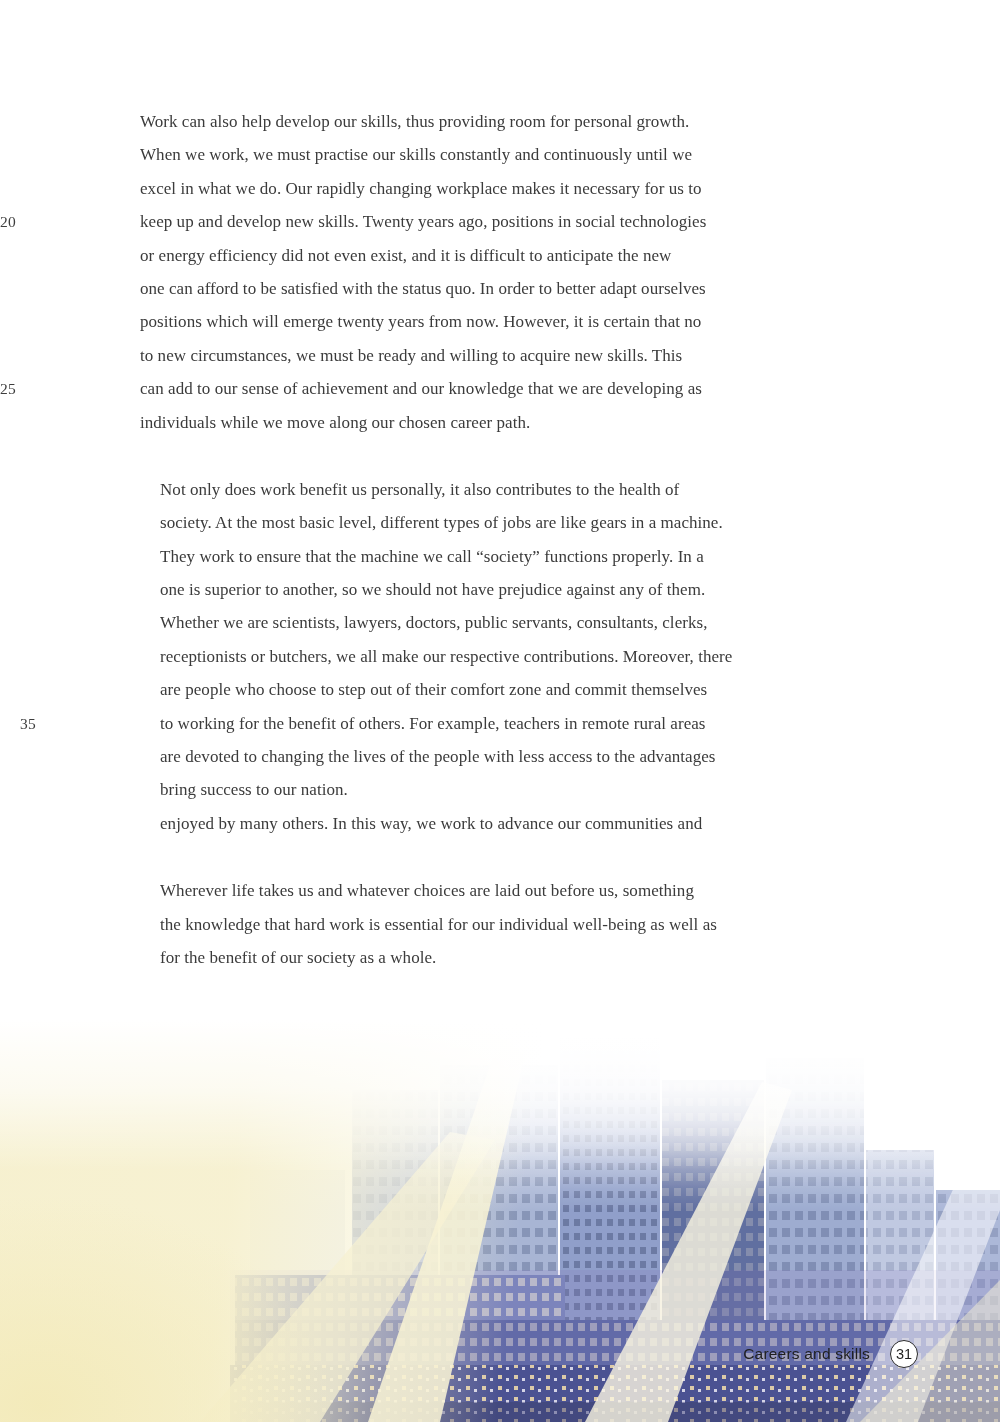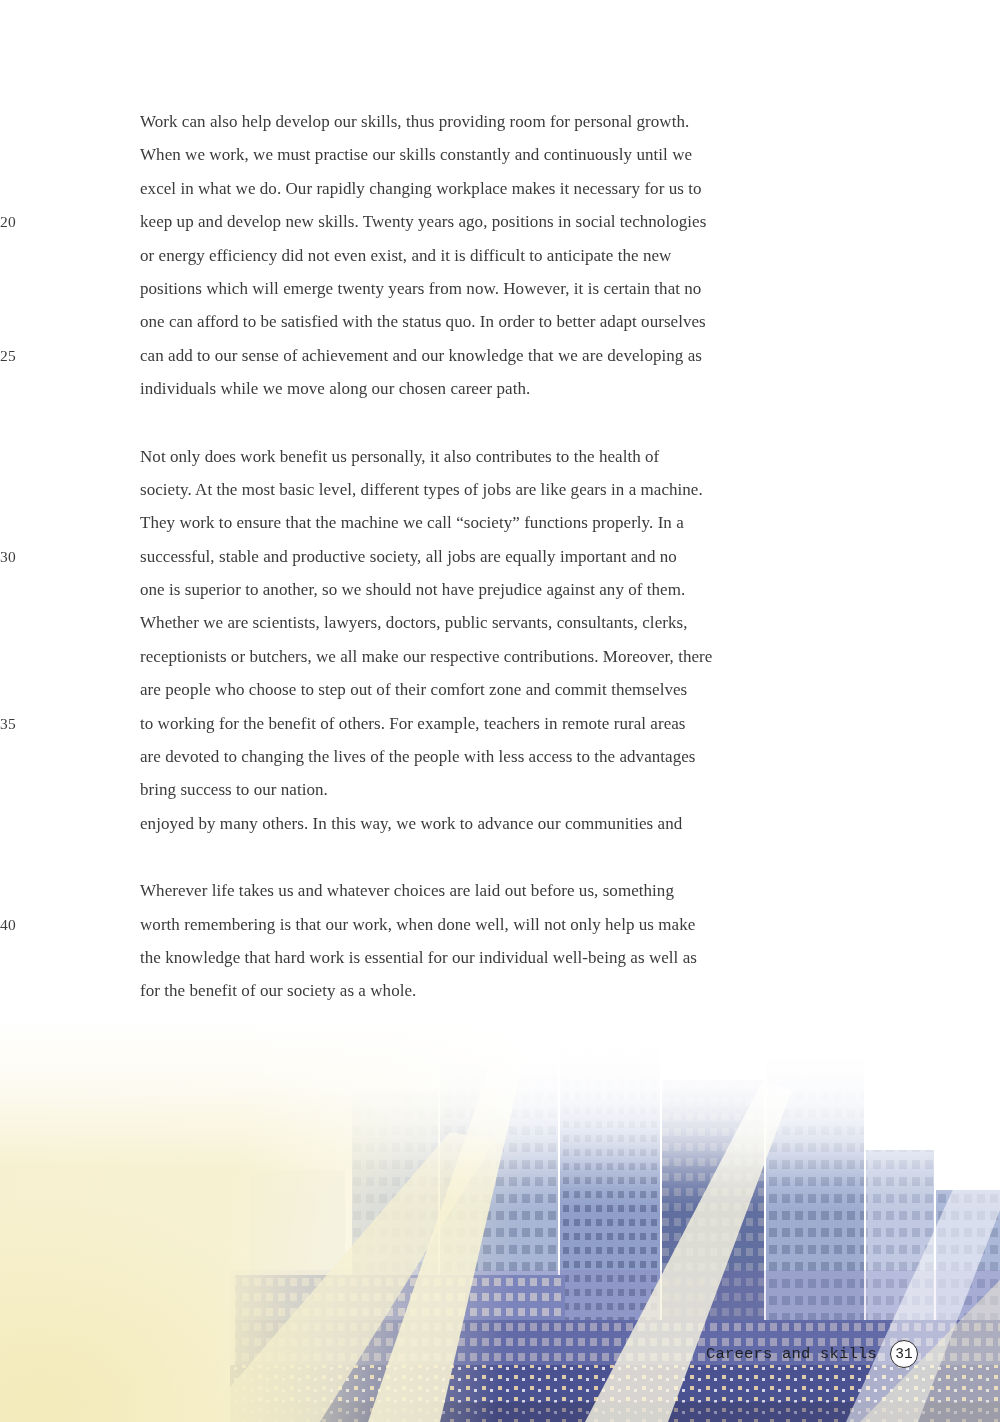--- a/index.html
+++ b/index.html
@@ -15,21 +15,21 @@
 
   
   .text-block {
     position: absolute;
     top: 105px;
     left: 0;
     width: 100%;
     z-index: 3;
   }
   .paragraph { margin: 0; }
-  .paragraph + .paragraph { margin-top: 34px; }
+  .paragraph + .paragraph { margin-top: 34px; padding-left: 20px; }
   .line-row {
     position: relative;
     height: 33.4px;
     line-height: 33.4px;
     white-space: nowrap;
   }
   .line-num {
     position: absolute;
     left: 0;
     top: 0;
@@ -75,23 +75,23 @@
   }
 
   
   .footer {
     position: absolute;
     top: 1340px;
     right: 82px;
     height: 28px;
     display: flex;
     align-items: center;
-    gap: 13px;
+    gap: 20px;
     z-index: 5;
-    font-family: Liberation Mono, monospace;
+    font-family: Liberation Sans, sans-serif;
   }
   .footer-label {
     font-size: 15.5px;
     color: #1f1f1f;
     letter-spacing: 0.2px;
   }
   .page-badge {
     width: 28px;
     height: 28px;
     border-radius: 50%;
@@ -176,42 +176,41 @@
     <div class="hero-topfade"></div>
   </div>
 
   <div class="text-block">
       <div class="paragraph">
         <div class="line-row"><span class="line-num"></span><span class="line-text">Work can also help develop our skills, thus providing room for personal growth.</span></div>
         <div class="line-row"><span class="line-num"></span><span class="line-text">When we work, we must practise our skills constantly and continuously until we</span></div>
         <div class="line-row"><span class="line-num"></span><span class="line-text">excel in what we do. Our rapidly changing workplace makes it necessary for us to</span></div>
         <div class="line-row"><span class="line-num">20</span><span class="line-text">keep up and develop new skills. Twenty years ago, positions in social technologies</span></div>
         <div class="line-row"><span class="line-num"></span><span class="line-text">or energy efficiency did not even exist, and it is difficult to anticipate the new</span></div>
+        <div class="line-row"><span class="line-num"></span><span class="line-text">one can afford to be satisfied with the status quo. In order to better adapt ourselves</span></div>
         <div class="line-row"><span class="line-num"></span><span class="line-text">positions which will emerge twenty years from now. However, it is certain that no</span></div>
-        <div class="line-row"><span class="line-num"></span><span class="line-text">one can afford to be satisfied with the status quo. In order to better adapt ourselves</span></div>
+        <div class="line-row"><span class="line-num"></span><span class="line-text">to new circumstances, we must be ready and willing to acquire new skills. This</span></div>
         <div class="line-row"><span class="line-num">25</span><span class="line-text">can add to our sense of achievement and our knowledge that we are developing as</span></div>
         <div class="line-row"><span class="line-num"></span><span class="line-text">individuals while we move along our chosen career path.</span></div>
       </div>
       <div class="paragraph">
         <div class="line-row"><span class="line-num"></span><span class="line-text">Not only does work benefit us personally, it also contributes to the health of</span></div>
         <div class="line-row"><span class="line-num"></span><span class="line-text">society. At the most basic level, different types of jobs are like gears in a machine.</span></div>
         <div class="line-row"><span class="line-num"></span><span class="line-text">They work to ensure that the machine we call “society” functions properly. In a</span></div>
-        <div class="line-row"><span class="line-num">30</span><span class="line-text">successful, stable and productive society, all jobs are equally important and no</span></div>
         <div class="line-row"><span class="line-num"></span><span class="line-text">one is superior to another, so we should not have prejudice against any of them.</span></div>
         <div class="line-row"><span class="line-num"></span><span class="line-text">Whether we are scientists, lawyers, doctors, public servants, consultants, clerks,</span></div>
         <div class="line-row"><span class="line-num"></span><span class="line-text">receptionists or butchers, we all make our respective contributions. Moreover, there</span></div>
         <div class="line-row"><span class="line-num"></span><span class="line-text">are people who choose to step out of their comfort zone and commit themselves</span></div>
         <div class="line-row"><span class="line-num">35</span><span class="line-text">to working for the benefit of others. For example, teachers in remote rural areas</span></div>
         <div class="line-row"><span class="line-num"></span><span class="line-text">are devoted to changing the lives of the people with less access to the advantages</span></div>
         <div class="line-row"><span class="line-num"></span><span class="line-text">bring success to our nation.</span></div>
         <div class="line-row"><span class="line-num"></span><span class="line-text">enjoyed by many others. In this way, we work to advance our communities and</span></div>
       </div>
       <div class="paragraph">
         <div class="line-row"><span class="line-num"></span><span class="line-text">Wherever life takes us and whatever choices are laid out before us, something</span></div>
-        <div class="line-row"><span class="line-num">40</span><span class="line-text">worth remembering is that our work, when done well, will not only help us make</span></div>
         <div class="line-row"><span class="line-num"></span><span class="line-text">the knowledge that hard work is essential for our individual well-being as well as</span></div>
         <div class="line-row"><span class="line-num"></span><span class="line-text">for the benefit of our society as a whole.</span></div>
       </div>
     </div>
 
   <div class="footer">
     <span class="footer-label">Careers and skills</span>
     <span class="page-badge">31</span>
   </div>
 

